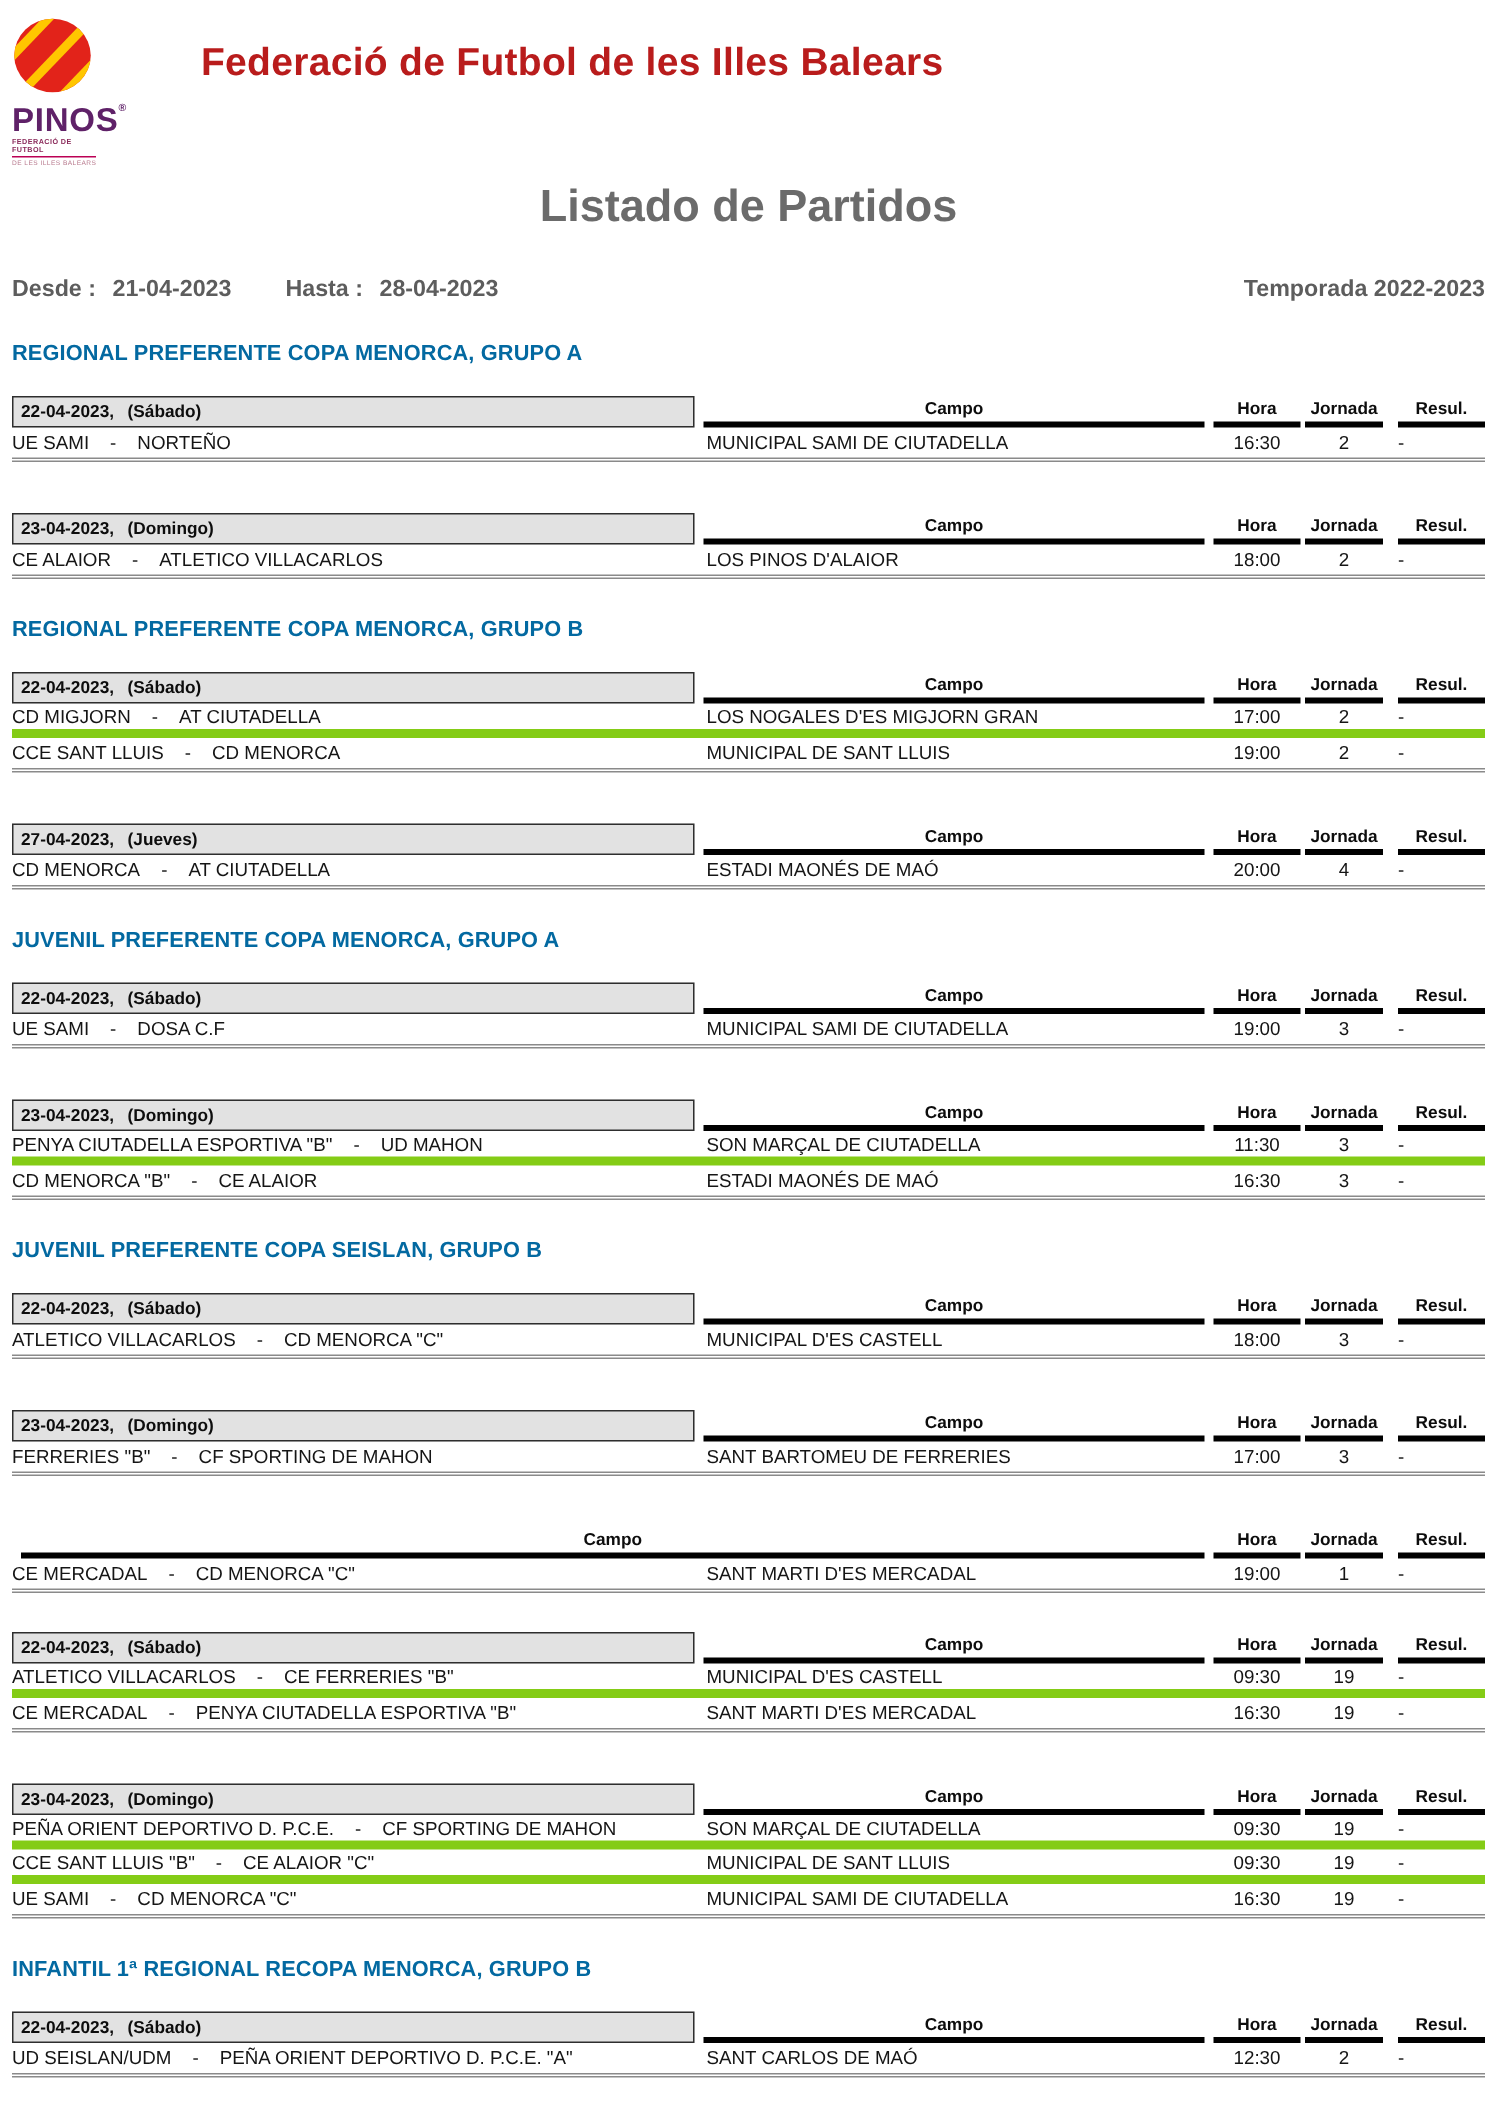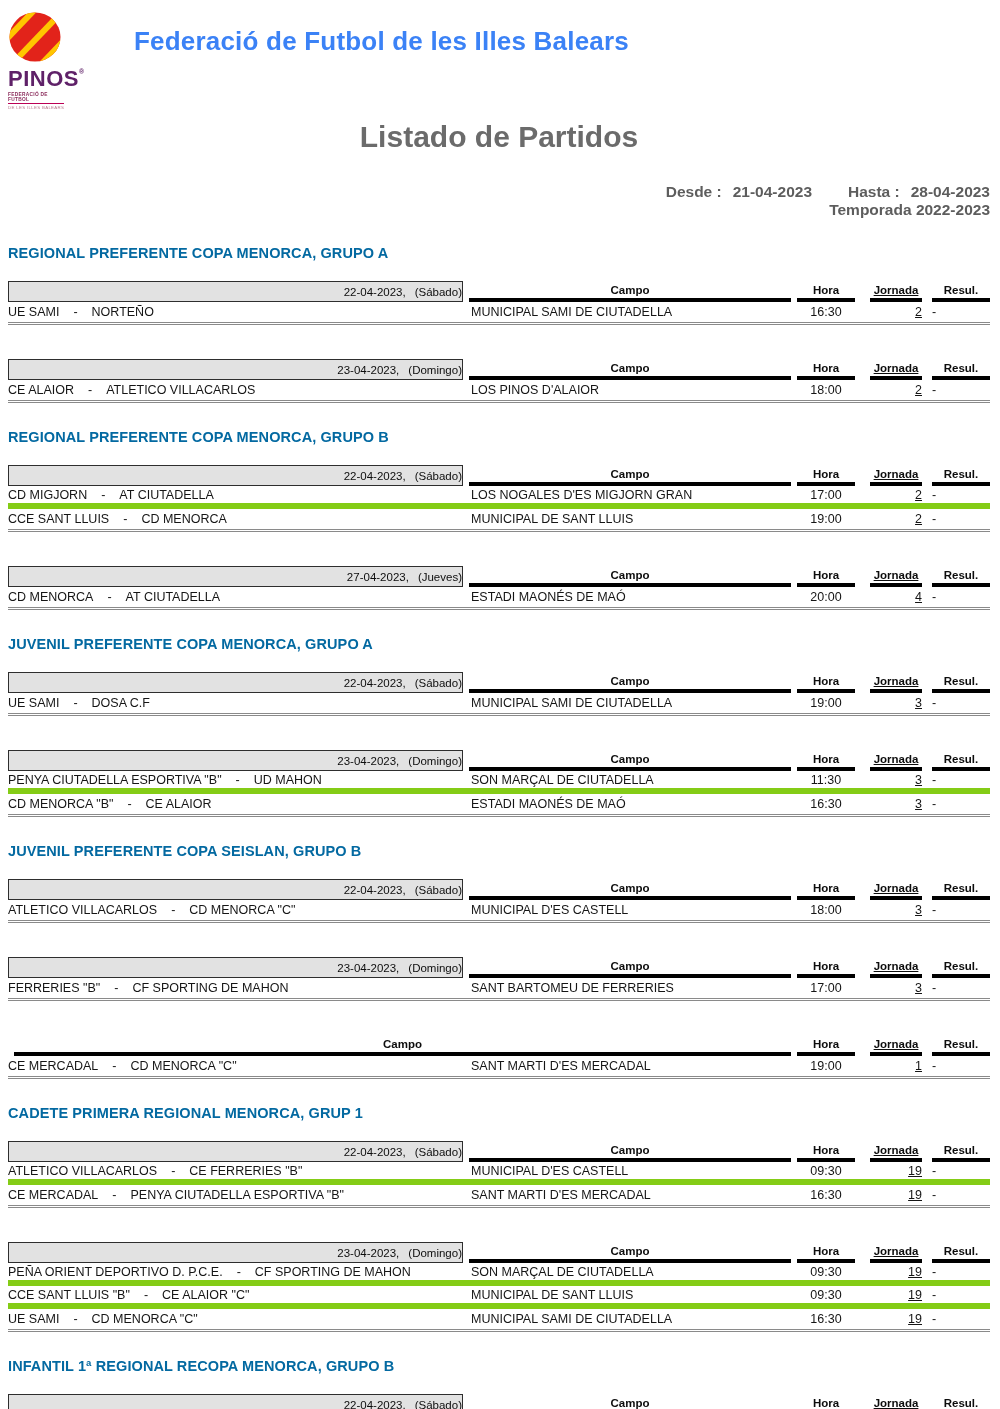--- a/index.html
+++ b/index.html
@@ -7,46 +7,46 @@
   body { font-family:"Liberation Sans", sans-serif; color:#111; }
   .page { width:1000px; min-height:1409px; margin:0 auto; padding:10px 10px 20px 8px; background:#fff; }
 
   
   .brand-row { display:flex; align-items:flex-start; }
   .logo { width:92px; flex:0 0 92px; padding-top:2px; }
   .logo-acronym { color:#5f2168; font-weight:bold; font-size:22px; line-height:1; letter-spacing:.5px; margin-top:2px; }
   .logo-acronym sup { font-size:7px; vertical-align:top; }
   .logo-sub1 { color:#8a2a5a; font-size:4.8px; font-weight:bold; letter-spacing:.3px; margin-top:2px; border-bottom:.5px solid #b05; padding-bottom:1px; width:56px; }
   .logo-sub2 { color:#b87a8e; font-size:4.4px; letter-spacing:.3px; margin-top:1px; }
-  .org-title { font-size:26px; font-weight:bold; color:#3b82f6; margin:16px 0 0 34px; letter-spacing:.2px; }
+  .org-title { font-size:26px; font-weight:bold; color:#b91c1c; margin:16px 0 0 34px; letter-spacing:.2px; }
   .page-title { text-align:center; font-size:30px; font-weight:bold; color:#6b6b6b; margin-top:10px; }
-  .range-row { display:flex; justify-content:space-between; align-items:flex-end; margin-top:29px; font-size:15.5px; font-weight:bold; color:#5d5d5d;flex-direction:column; }
+  .range-row { display:flex; justify-content:space-between; align-items:flex-start; margin-top:29px; font-size:15.5px; font-weight:bold; color:#5d5d5d; }
   .range .val { margin-left:11px; }
   .range .lab2 { margin-left:36px; }
 
   
   .section { margin-top:26px; }
   .section-title { font-size:14.5px; font-weight:bold; color:#0369a1; letter-spacing:.1px; }
   .blocks { margin-top:20px; }
   .block + .block { margin-top:34px; }
 
   .thead { display:flex; height:21px; }
   .cell { min-width:0; }
   .c-match   { flex:0 0 455px; display:flex; align-items:center; }
   .c-campo   { flex:1 1 auto; margin-left:6px; }
   .c-hora    { flex:0 0 58px; margin-left:6px; text-align:center; }
-  .c-jornada { flex:0 0 52px; margin-left:15px; text-align:right;text-decoration:underline; }
+  .c-jornada { flex:0 0 52px; margin-left:3px; text-align:center; }
   .c-resul   { flex:0 0 58px; margin-left:10px; }
 
   .th { font-size:11.5px; font-weight:bold; color:#0d0d0d; border-bottom:4px solid #000000;
         display:flex; align-items:center; justify-content:center; }
 
   .date-box { width:100%; height:21px; background:#e2e2e2; border:1px solid #2e2e2e;
               display:flex; align-items:center; padding-left:5px;
-              font-size:11.5px; font-weight:normal; color:#0d0d0d;justify-content:flex-end; }
+              font-size:11.5px; font-weight:bold; color:#0d0d0d; }
   .date-box .day { margin-left:9px; }
 
   .trow { display:flex; height:23px; align-items:center; border-bottom:6px solid #84cc16; font-size:12.5px; color:#151515; }
   .trow:last-child { border-bottom:3px double #8a8a8a; }
   .trow .c-campo { padding-left:2px; }
   .dash { margin:0 14px; }
 </style>
 </head>
 <body>
 
@@ -372,21 +372,20 @@
     <div class="cell c-hora">19:00</div>
     <div class="cell c-jornada">1</div>
     <div class="cell c-resul">-</div>
   </div>
 </div>
   </div>
 </div>
   </section>
 
   <section class="section">
-    <h3 class="section-title">CADETE PRIMERA REGIONAL MENORCA, GRUP 1</h3>
     <div class="blocks">
   <div class="block">
     <div class="thead">
       <div class="cell c-match">
         <div class="date-box">
           <span>22-04-2023,</span>
                   <span class="day">(Sábado)</span>
         </div>
       </div>
       <div class="cell c-campo th">Campo</div>

